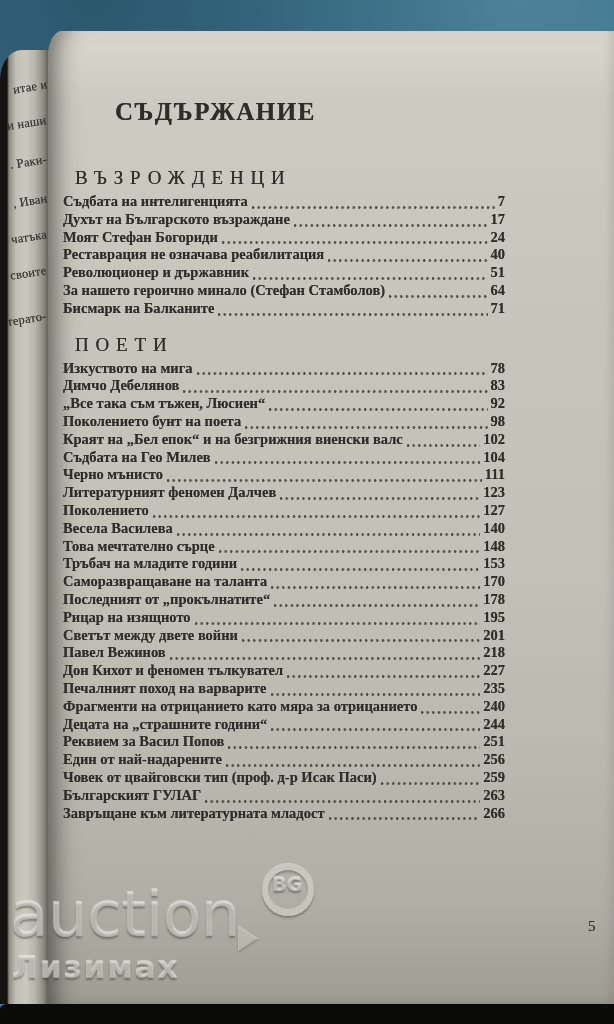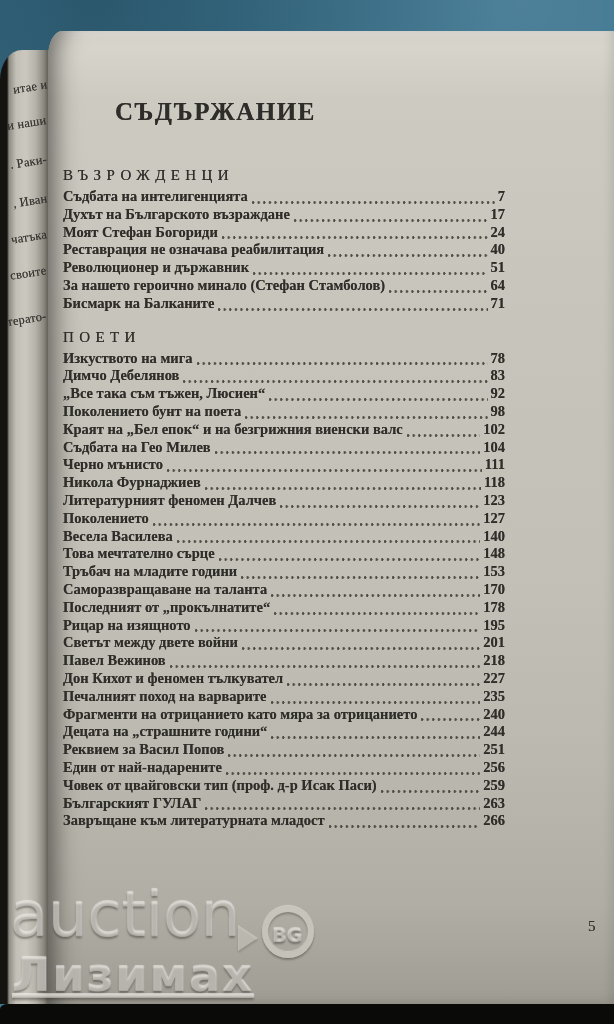--- a/index.html
+++ b/index.html
@@ -57,22 +57,22 @@
     transform:translateX(52px);
     font-size:25px;font-weight:bold;letter-spacing:1.5px;
     color:var(--c-ink,#2f2d29);
     text-shadow:0 0 .6px rgba(30,28,24,.7);
   }
   .toc{
     position:absolute;left:63px;top:167px;width:442px;
     color:var(--c-ink,#2f2d29);
   }
   .section-heading{
-    font-size:15px;letter-spacing:.36em;white-space:nowrap;
-    margin:16px 0 4px 0;
+    font-size:19px;letter-spacing:.36em;white-space:nowrap;
+    margin:16px 0 4px 12px;
     text-shadow:0 0 .5px rgba(30,28,24,.7);
   }
   .section-heading:first-child{margin-top:0;}
   .entry{
     display:flex;align-items:flex-end;
     font-size:14.5px;line-height:17.8px;height:17.8px;
     white-space:nowrap;
     text-shadow:0 0 .5px rgba(30,28,24,.55);
     font-weight:bold;
   }
@@ -96,40 +96,40 @@
     text-shadow:0 2px 2px rgba(45,43,38,.42),
                 0 -1px 1px rgba(255,255,255,.5),
                 1px 0 1px rgba(255,255,255,.2);
   }
   .wm-word{
     position:absolute;left:10px;top:884px;
     font-family:"DejaVu Sans", sans-serif;font-weight:normal;
     font-size:62px;letter-spacing:0;line-height:1;
   }
   .wm-badge{
-    position:absolute;left:262px;top:906px;width:40px;height:40px;
+    position:absolute;left:262px;top:864px;width:40px;height:40px;
     border:6px solid rgba(219,216,207,.55);border-radius:50%;
     box-shadow:0 2px 2px rgba(45,43,38,.38), 0 -1px 1px rgba(255,255,255,.45),
                inset 0 2px 2px rgba(45,43,38,.3), inset 0 -1px 1px rgba(255,255,255,.4);
-    display:flex;align-items:flex-end;justify-content:center;
+    display:flex;align-items:center;justify-content:center;
   }
   .wm-badge-label{
     font-family:"DejaVu Sans", sans-serif;font-weight:bold;font-size:19px;
     transform:translate(-1px,-6px);
   }
   .wm-play{
     position:absolute;left:238px;top:925px;width:0;height:0;
     border-top:13px solid transparent;border-bottom:13px solid transparent;
     border-left:20px solid rgba(219,216,207,.55);
     filter:drop-shadow(0 2px 1px rgba(45,43,38,.38));
   }
   .wm-line2{
     position:absolute;left:12px;top:952px;
     font-family:"DejaVu Sans", sans-serif;font-weight:bold;
-    font-size:46px;letter-spacing:2px;line-height:1;text-decoration:underline;
+    font-size:31px;letter-spacing:2px;line-height:1;
   }
 </style>
 </head>
 <body>
 
 <div class="photo">
 
   <div class="facing-page">
 
   <div class="fragment">итае и</div>
@@ -214,25 +214,20 @@
         <span class="entry-title">Съдбата на Гео Милев</span>
         <span class="dots"></span>
         <span class="pagenum">104</span>
       </div>
       <div class="entry">
         <span class="entry-title">Черно мънисто</span>
         <span class="dots"></span>
         <span class="pagenum">111</span>
       </div>
       <div class="entry">
-        <span class="entry-title">Никола Фурнаджиев</span>
-        <span class="dots"></span>
-        <span class="pagenum">118</span>
-      </div>
-      <div class="entry">
         <span class="entry-title">Литературният феномен Далчев</span>
         <span class="dots"></span>
         <span class="pagenum">123</span>
       </div>
       <div class="entry">
         <span class="entry-title">Поколението</span>
         <span class="dots"></span>
         <span class="pagenum">127</span>
       </div>
       <div class="entry">

